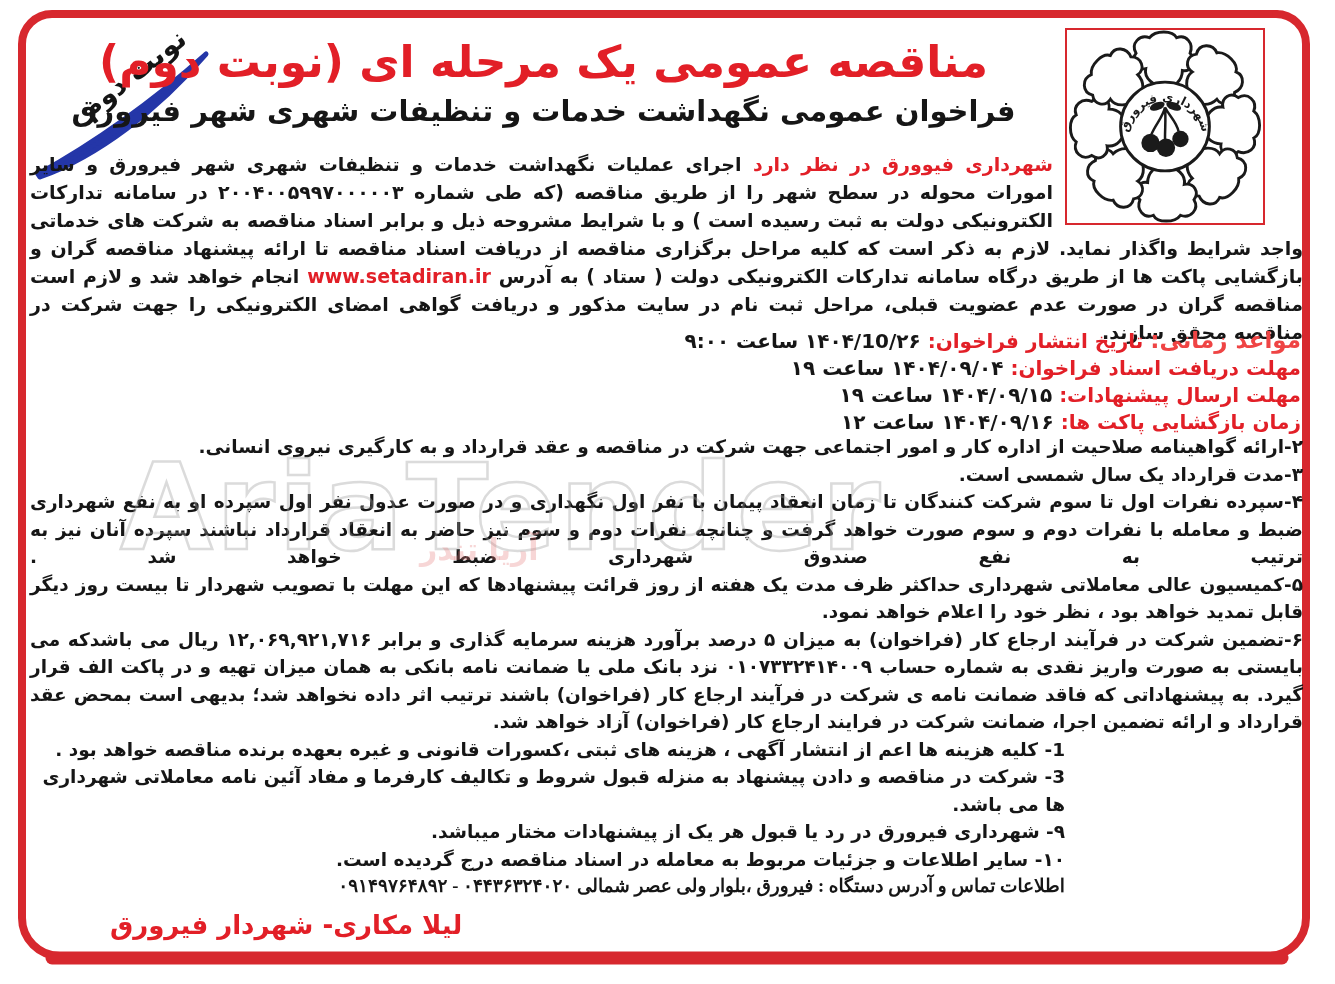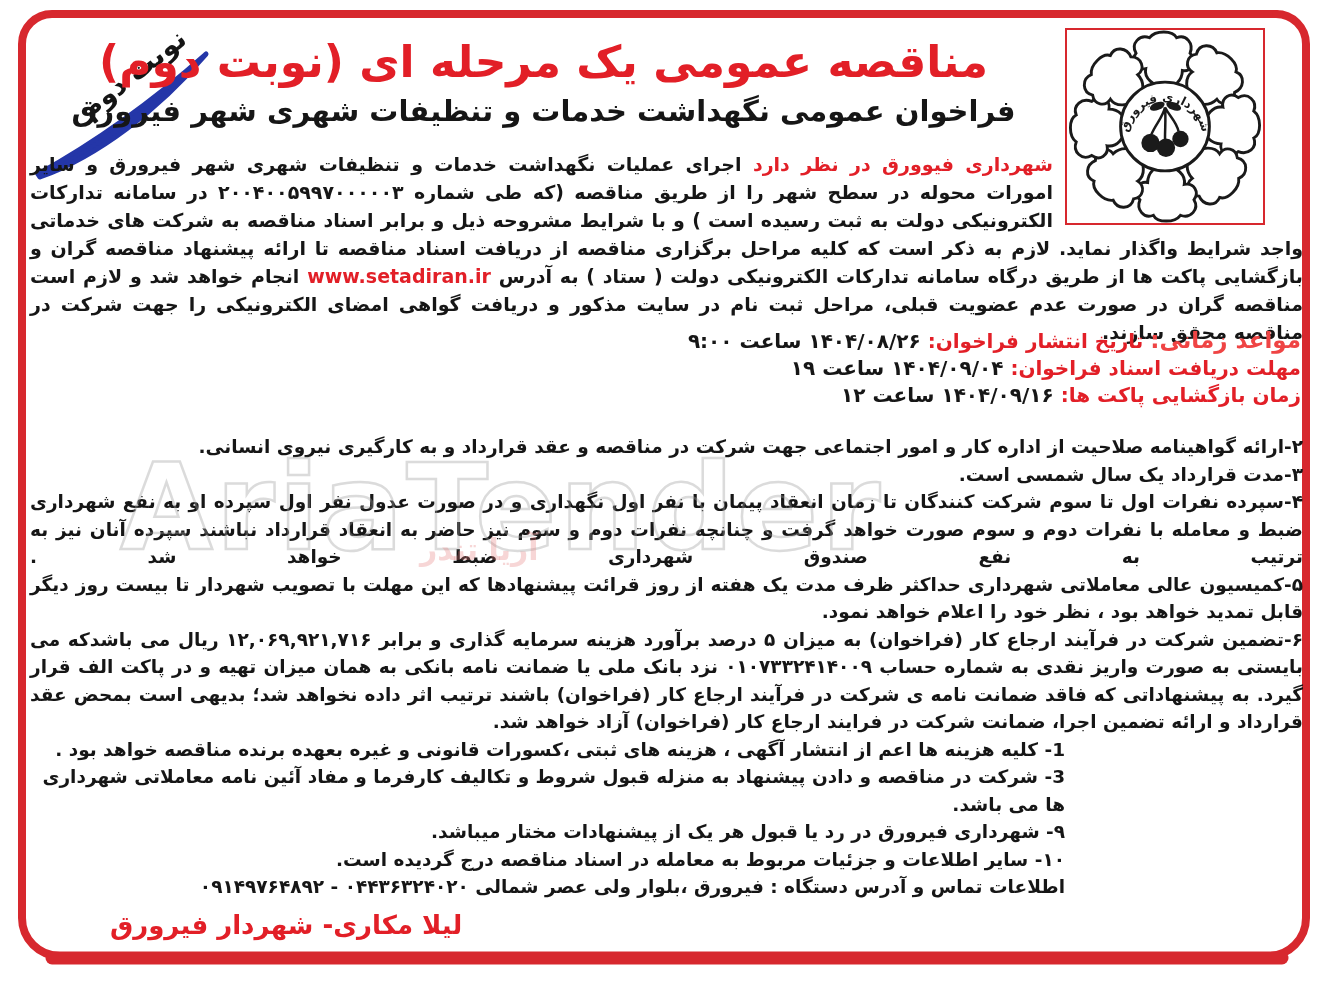--- a/index.html
+++ b/index.html
@@ -53,21 +53,21 @@
   .sched-label{color:#e21f27;}
   .sched-value{color:#161616;}
   .conds{
     position:absolute;top:433px;right:32px;left:30px;z-index:4;
     font-size:18.5px;line-height:27.5px;font-weight:bold;color:#161616;
   }
   .conds p{margin:0;text-align:justify;text-align-last:right;}
   .conds p.center-last{text-align-last:center;}
   .conds p.justify-all{text-align-last:justify;}
   .conds p.indent{padding-left:0;padding-right:238px;text-align:right;text-align-last:right;}
-  .contact-line{margin:0;padding-right:238px;text-align:right;font-weight:bold;}
+  .contact-line{margin:0;padding-right:238px;text-align:right;font-weight:bold;font-family:Liberation Serif, serif;}
   .signature{
     position:absolute;top:910px;left:70px;z-index:4;
     font-size:26px;font-weight:800;color:#e21f27;white-space:nowrap;margin-left:40px;
   }
   
   .wm{
     position:absolute;top:438px;left:120px;right:120px;z-index:5;
     text-align:left;pointer-events:none;
     font-size:120px;font-weight:bold;letter-spacing:3px;
     color:transparent;-webkit-text-stroke:2.5px rgba(160,160,160,0.38);
@@ -149,25 +149,29 @@
     <span class="red-lead">شهرداری فیوورق در نظر دارد</span>
     <span>اجرای عملیات نگهداشت خدمات و تنظیفات شهری شهر فیرورق و سایر امورات محوله در سطح شهر را از طریق مناقصه (که طی شماره ۲۰۰۴۰۰۵۹۹۷۰۰۰۰۰۳ در سامانه تدارکات الکترونیکی دولت به ثبت رسیده است ) و با شرایط مشروحه ذیل و برابر اسناد مناقصه به شرکت های خدماتی واجد شرایط واگذار نماید. لازم به ذکر است که کلیه مراحل برگزاری مناقصه از دریافت اسناد مناقصه تا ارائه پیشنهاد مناقصه گران و بازگشایی پاکت ها از طریق درگاه سامانه تدارکات الکترونیکی دولت ( ستاد ) به آدرس</span>
     <span class="red-url">www.setadiran.ir</span>
     <span>انجام خواهد شد و لازم است مناقصه گران در صورت عدم عضویت قبلی، مراحل ثبت نام در سایت مذکور و دریافت گواهی امضای الکترونیکی را جهت شرکت در مناقصه محقق سازند.</span>
   </p>
 
   <div class="schedule">
     <p class="sched-row">
       <span class="sched-heading">مواعد زمانی:</span>
       <span class="sched-label">تاریخ انتشار فراخوان:</span>
-      <span class="sched-value">۱۴۰۴/۰۸/۲۶ ساعت ۹:۰۰</span>
+      <span class="sched-value">۱۴۰۴/10/۲۶ ساعت ۹:۰۰</span>
     </p>
     <p class="sched-row">
       <span class="sched-label">مهلت دریافت اسناد فراخوان:</span>
       <span class="sched-value">۱۴۰۴/۰۹/۰۴ ساعت ۱۹</span>
+    </p>
+    <p class="sched-row">
+      <span class="sched-label">مهلت ارسال پیشنهادات:</span>
+      <span class="sched-value">۱۴۰۴/۰۹/۱۵ ساعت ۱۹</span>
     </p>
     <p class="sched-row">
       <span class="sched-label">زمان بازگشایی پاکت ها:</span>
       <span class="sched-value">۱۴۰۴/۰۹/۱۶ ساعت ۱۲</span>
     </p>
   </div>
 
   <div class="conds">
     <p>۲-ارائه گواهینامه صلاحیت از اداره کار و امور اجتماعی جهت شرکت در مناقصه و عقد قرارداد و به کارگیری نیروی انسانی.</p>
     <p>۳-مدت قرارداد یک سال شمسی است.</p>

